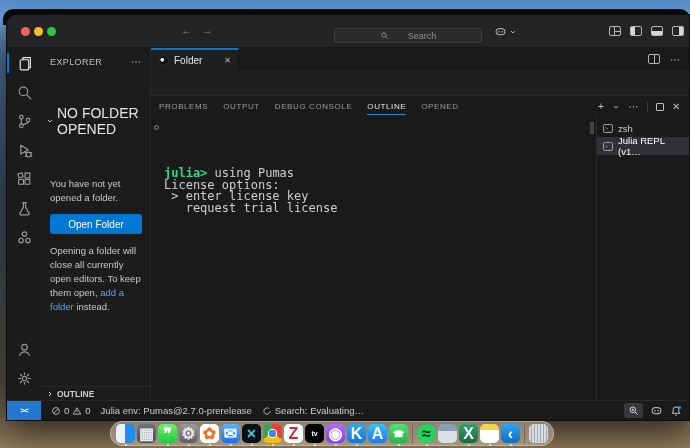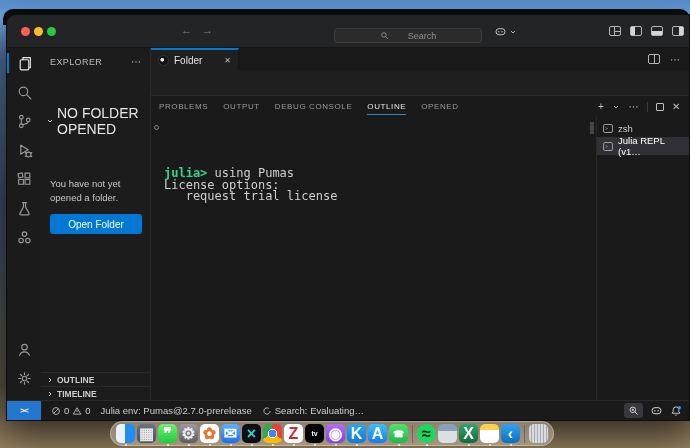--- a/index.html
+++ b/index.html
@@ -226,37 +226,32 @@
           <span class="chev">
               <svg width="8" height="8" viewBox="0 0 16 16" fill="none" stroke="#cccccc" stroke-width="2">
                 <path d="M4 6l4 4 4-4"></path>
               </svg>
             </span>
           <span>NO FOLDER OPENED</span>
         </div>
         <div class="sb-body">
           <div>You have not yet opened a folder.</div>
           <button class="open-folder">Open Folder</button>
+          <div class="sb-note">
+            <span>Opening a folder will close all currently open editors. To keep them open, </span><span class="sb-link">add a folder</span><span> instead.</span>
+          </div>
         </div>
         <div class="sb-bottom">
           <div class="sb-row">
             <span class="chev">
                 <svg width="8" height="8" viewBox="0 0 16 16" fill="none" stroke="#cccccc" stroke-width="2">
                   <path d="M6 4l4 4-4 4"></path>
                 </svg>
               </span>
             <span>OUTLINE</span>
-          </div>
-          <div class="sb-row">
-            <span class="chev">
-                <svg width="8" height="8" viewBox="0 0 16 16" fill="none" stroke="#cccccc" stroke-width="2">
-                  <path d="M6 4l4 4-4 4"></path>
-                </svg>
-              </span>
-            <span>TIMELINE</span>
           </div>
         </div>
       </div>
 
       <div class="editorgroup">
         <div class="tabbar">
           <div class="tab">
             <span class="tab-icon"></span>
             <span>Folder</span>
             <span class="tab-close">✕</span>
@@ -285,21 +280,21 @@
               <span>⋯</span>
               <span class="pa-div"></span>
               <span class="maxbox"></span>
               <span>✕</span>
             </div>
           </div>
           <div class="panel-body">
             <div class="term" id="terminal">
               <span class="term-deco"></span>
               <span class="term-scroll"></span>
-            <div><span style="color: rgb(53, 212, 138); font-weight: bold;">julia&gt;</span><span> using Pumas</span></div><div><span>License options:</span></div><div><span>   request trial license</span></div></div>
+            <div><span style="color: rgb(53, 212, 138); font-weight: bold;">julia&gt;</span><span> using Pumas</span></div><div><span>License options:</span></div><div><span> &gt; enter license key</span></div><div><span>   request trial license</span></div></div>
             <div class="termlist" id="termlist">
                 <div class="trow">
                   <span class="ticon">&gt;_</span>
                   <span>zsh</span>
                 </div>
                 <div class="trow selected">
                   <span class="ticon">&gt;_</span>
                   <span>Julia REPL (v1…</span>
                 </div>
               </div>

